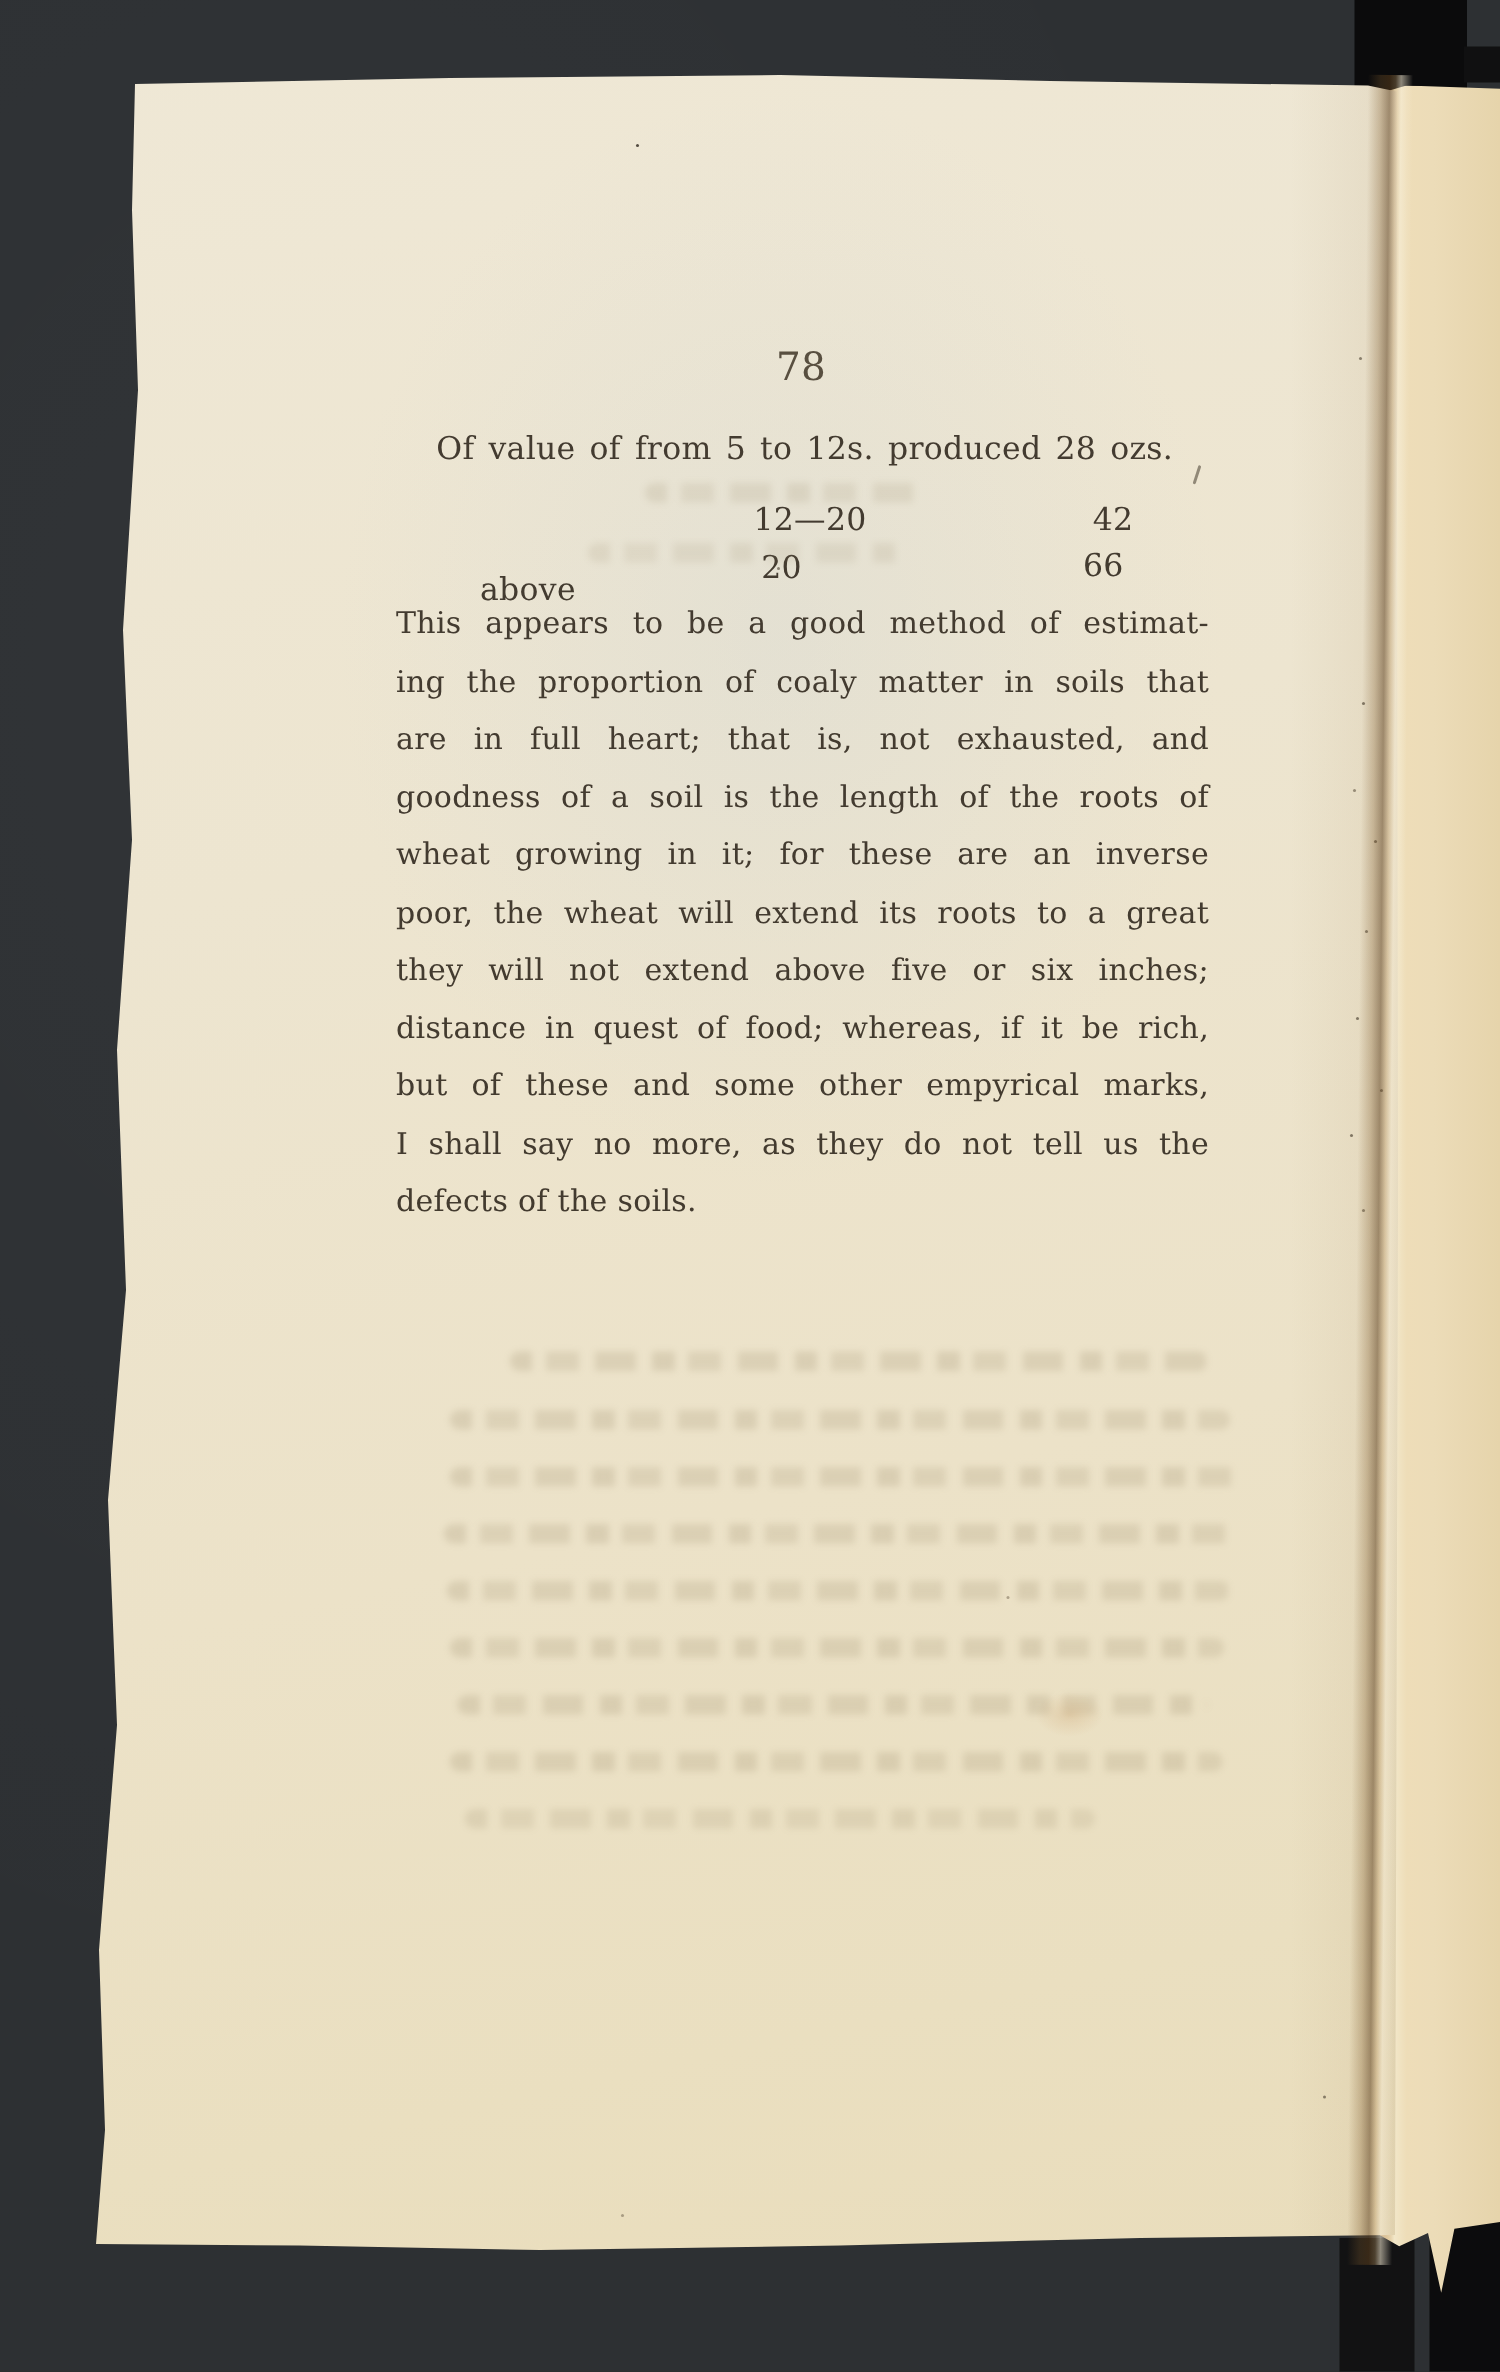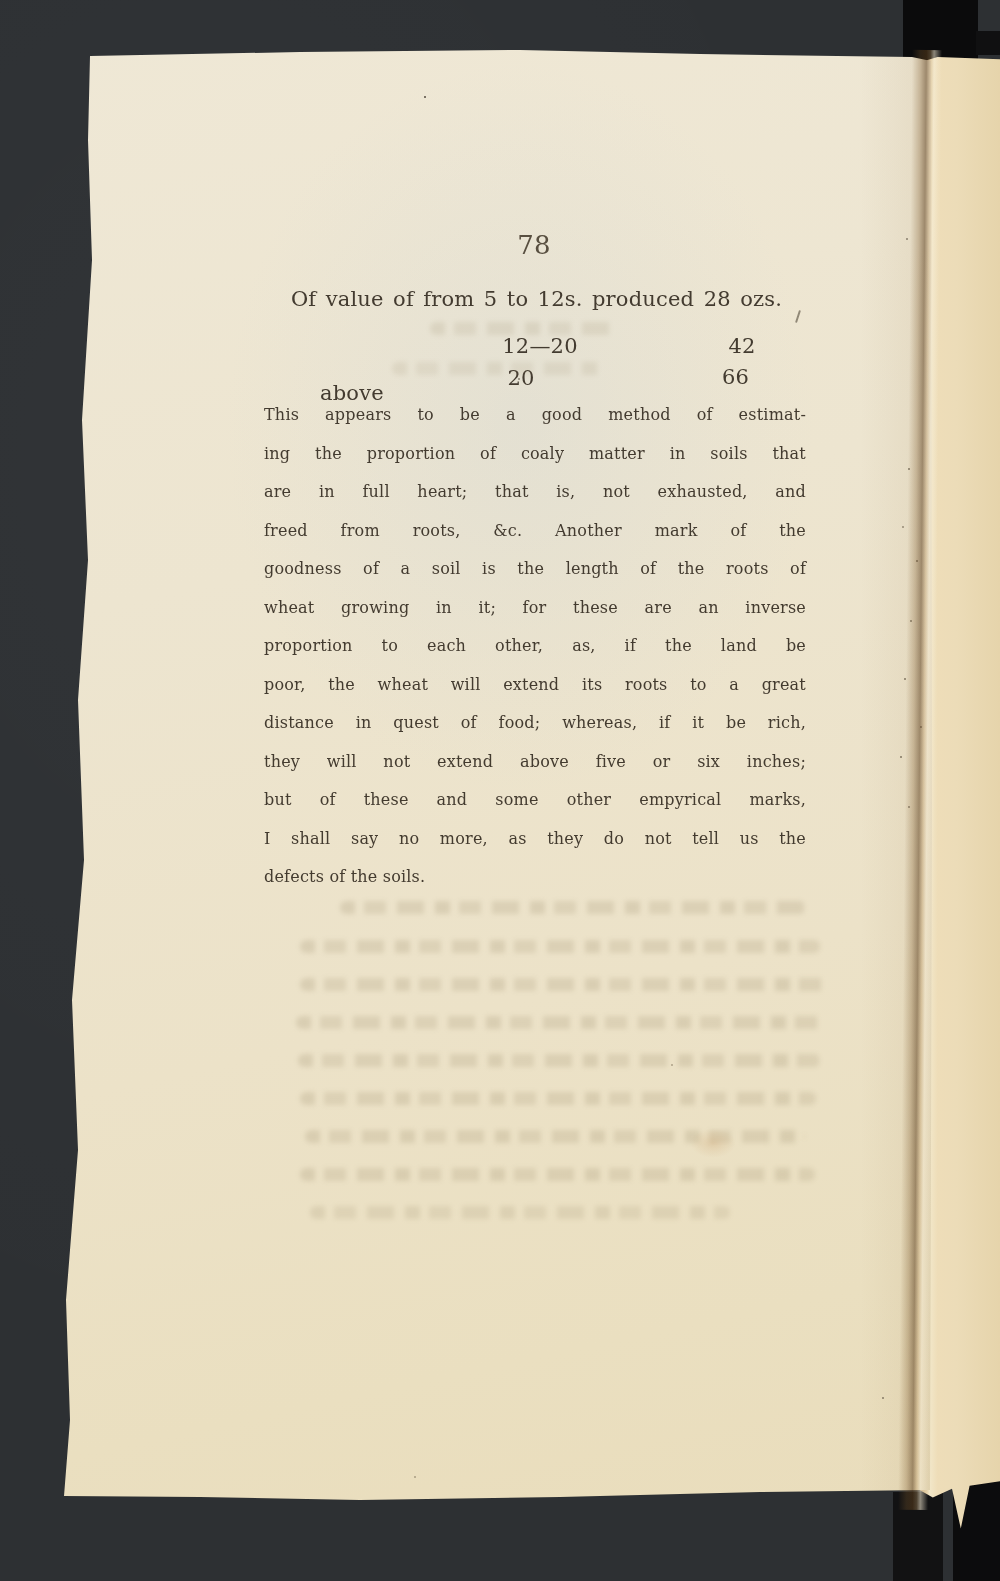--- a/index.html
+++ b/index.html
@@ -112,21 +112,21 @@
     word-spacing: 2.5px;
   }
   .cell { position: absolute; font-size: 21px; line-height: 26px; }
   .cell-range-1 { left: 492px; top: 333px; width: 96px; text-align: center; }
   .cell-value-1 { left: 722px; top: 333px; width: 40px; text-align: center; }
   .cell-label-2 { left: 320px; top: 364px; width: 90px; margin-top: 16px; }
   .cell-range-2 { left: 492px; top: 365px; width: 58px; text-align: center; }
   .cell-value-2 { left: 722px; top: 364px; width: 40px; }
   .body-paragraph {
     position: absolute; left: 264px; top: 396px; width: 542px;
-    font-size: 16px;
+    font-size: 20px;
   }
   .text-line {
     text-align: justify;
     text-align-last: justify;
     line-height: 38.5px;
     height: 38.5px;
     white-space: normal;
     overflow: visible;
   }
   .text-line.last {
@@ -183,27 +183,25 @@
     <div class="print cell cell-value-1">42</div>
 
     <div class="print cell cell-label-2">above</div>
     <div class="print cell cell-range-2">20</div>
     <div class="print cell cell-value-2">66</div>
 
     <div class="print body-paragraph">
       <div class="text-line">This appears to be a good method of estimat-</div>
       <div class="text-line">ing the proportion of coaly matter in soils that</div>
       <div class="text-line">are in full heart; that is, not exhausted, and</div>
-      <div class="text-line">freed from roots, &amp;c.  Another mark of the</div>
       <div class="text-line">goodness of a soil is the length of the roots of</div>
       <div class="text-line">wheat growing in it; for these are an inverse</div>
-      <div class="text-line">proportion to each other, as, if the land be</div>
       <div class="text-line">poor, the wheat will extend its roots to a great</div>
+      <div class="text-line">they will not extend above five or six inches;</div>
       <div class="text-line">distance in quest of food; whereas, if it be rich,</div>
-      <div class="text-line">they will not extend above five or six inches;</div>
       <div class="text-line">but of these and some other empyrical marks,</div>
       <div class="text-line">I shall say no more, as they do not tell us the</div>
       <div class="text-line last">defects of the soils.</div>
     </div>
 
     <div class="stray-mark"></div>
 
     <div class="ghost g1"></div>
     <div class="ghost g2"></div>
     <div class="ghost g3"></div>

